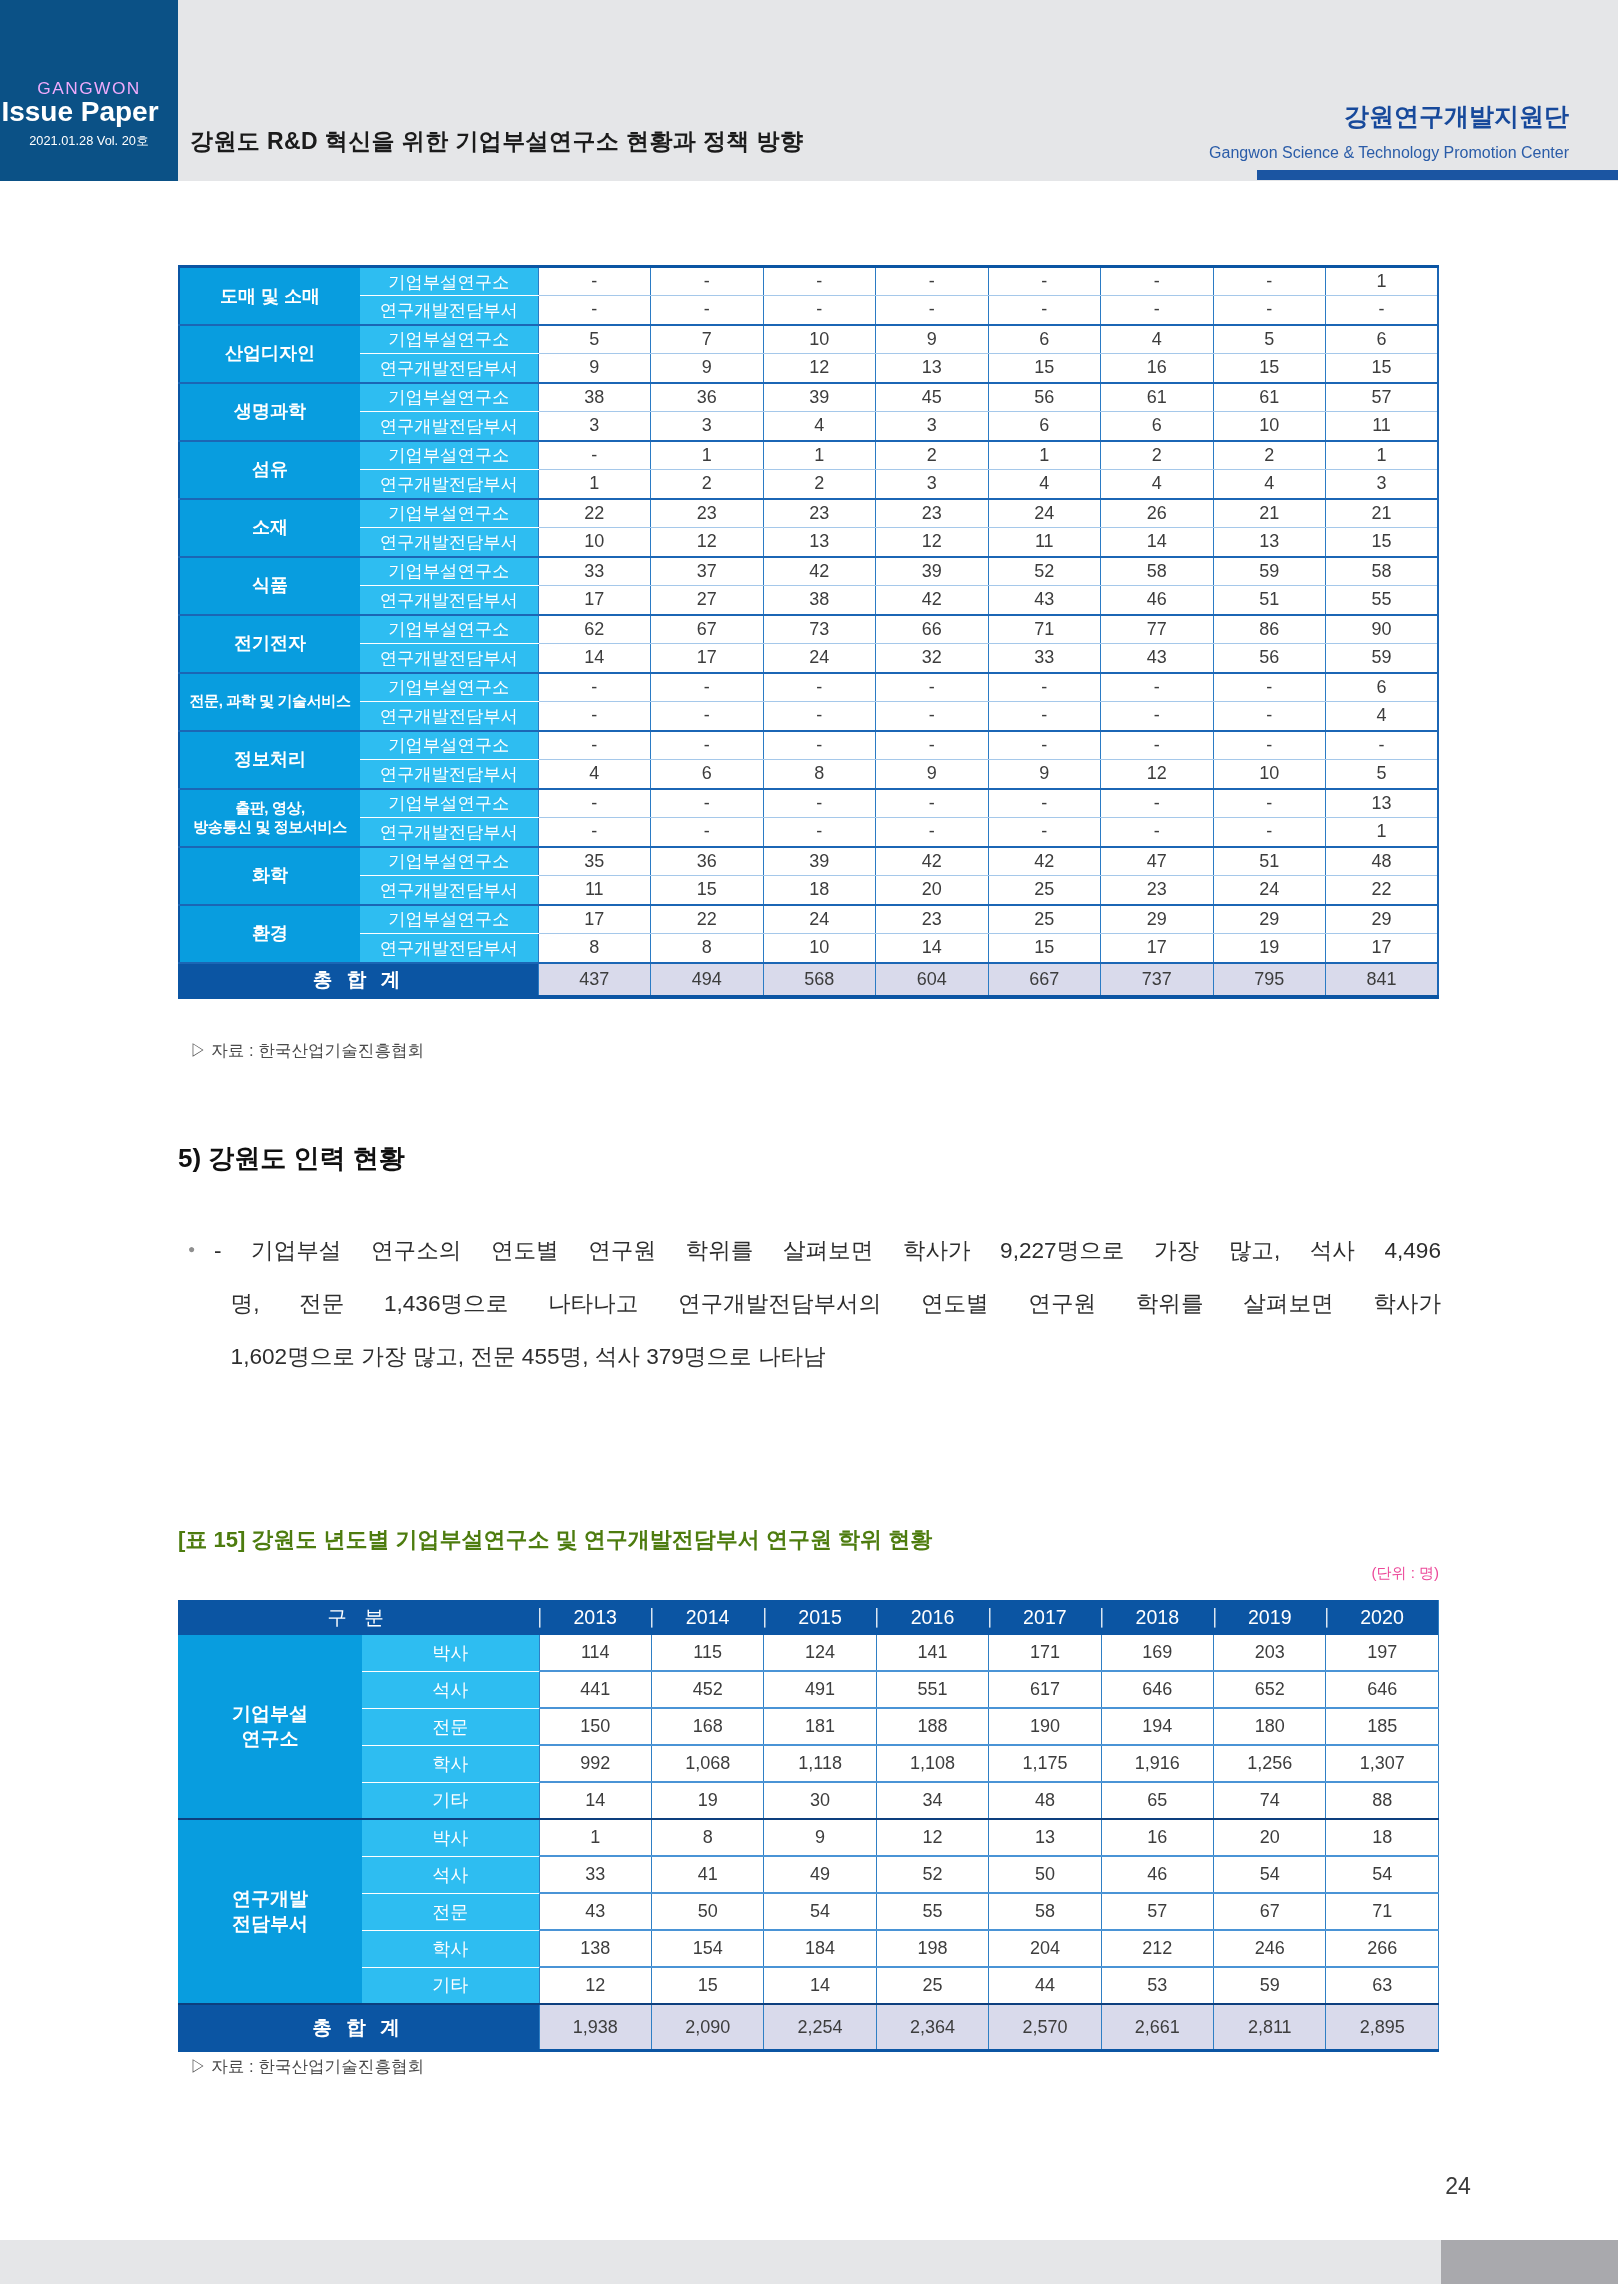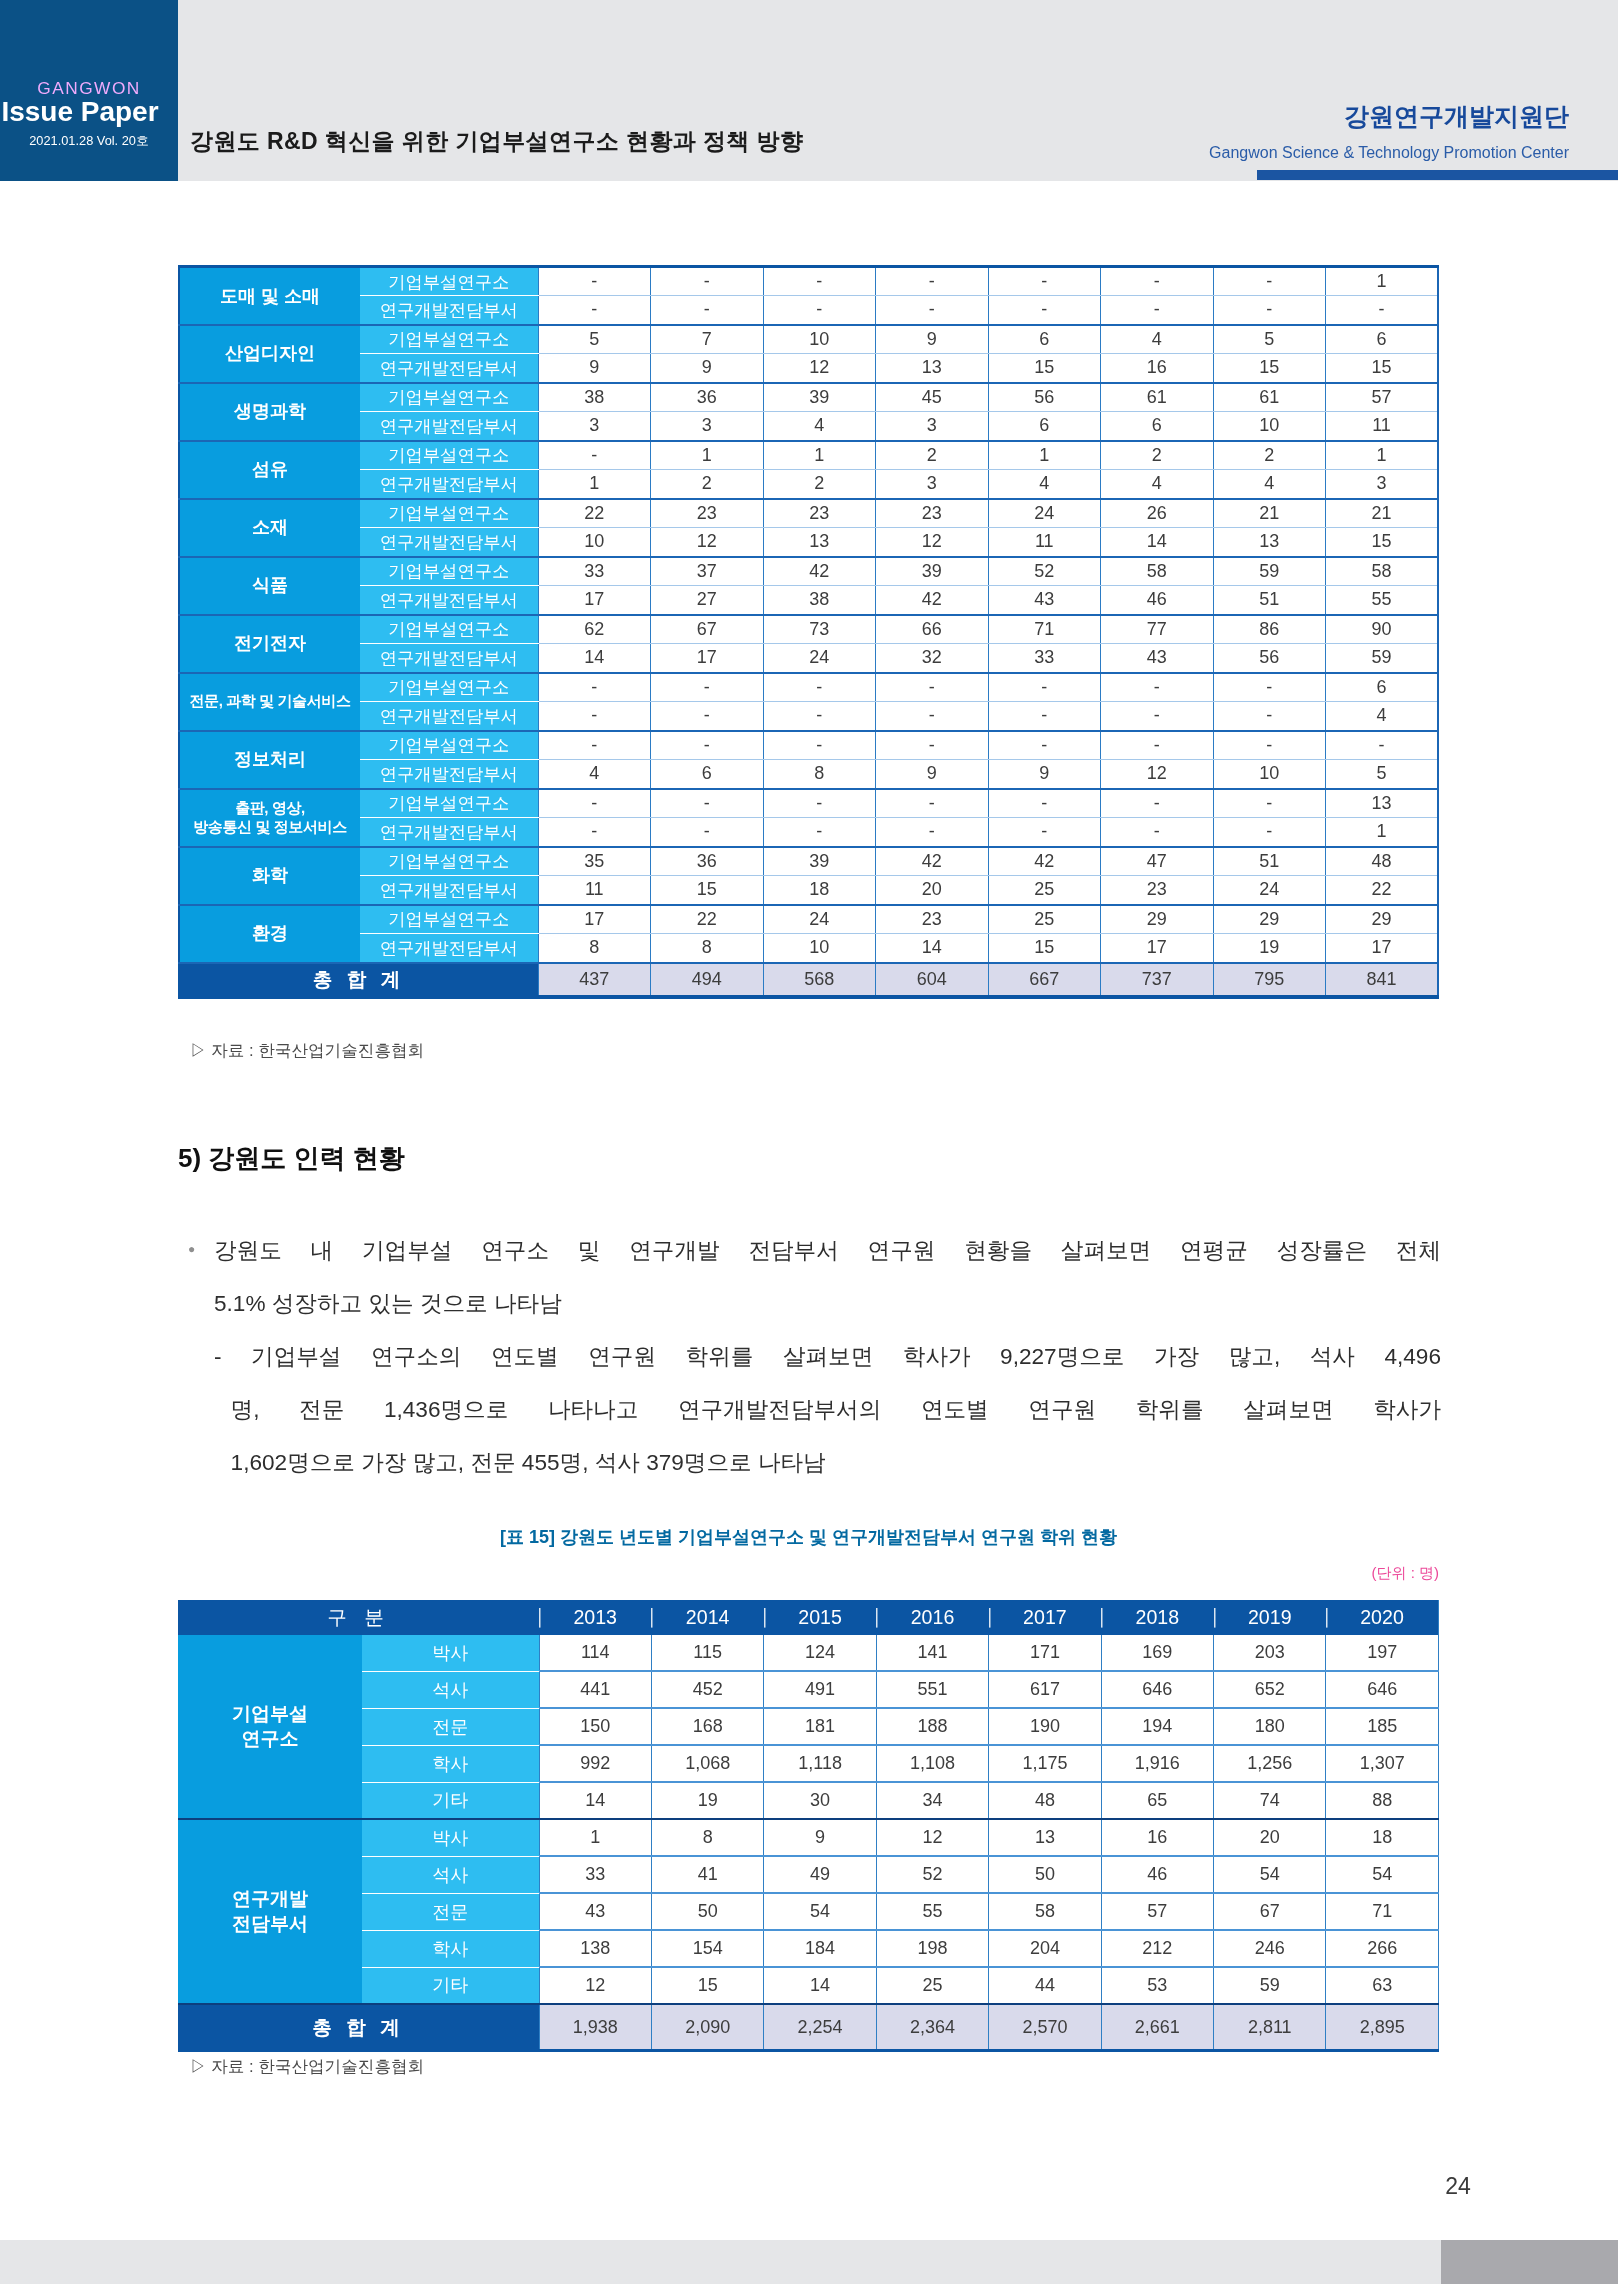--- a/index.html
+++ b/index.html
@@ -37,22 +37,22 @@
   
   .source1{position:absolute;left:190px;top:1040px;font-size:16.6px;color:#4a4a4a;}
   .source2{position:absolute;left:190px;top:2056px;font-size:16.6px;color:#4a4a4a;}
   .sec-heading{position:absolute;left:178px;top:1141px;font-size:26px;font-weight:bold;color:#101010;}
   .bullets{position:absolute;left:188px;top:1224px;width:1253px;font-size:22.6px;color:#2e2e2e;line-height:53px;}
   .b-dot{position:absolute;left:0;top:-1.5px;font-size:12px;color:#8f8f8f;}
   .ptext{margin-left:26px;}
   .pline{white-space:normal;}
   .jl{text-align:justify;text-align-last:justify;}
   .indent{padding-left:16.6px;}
-  .caption{position:absolute;left:178px;top:1525px;width:1261px;text-align:center;
-        font-size:18px;font-weight:600;color:#0369a1;}
+  .caption{position:absolute;left:178px;top:1525px;width:1261px;text-align:left;
+        font-size:22px;font-weight:600;color:#4d7c0f;}
   .unit{position:absolute;left:178px;top:1564px;width:1261px;text-align:right;font-size:15px;color:#ec4899;}
   
   .t2wrap{position:absolute;left:178px;top:1600px;}
   #t2{width:1261px;border-right:1.5px solid #2f7fc4;}
   #t2 th{padding:0;height:35px;background:#0b55a3;color:#fff;font-size:19.6px;text-align:center;vertical-align:middle;}
   #t2 th.gubun{font-weight:400;letter-spacing:6px;}
   #t2 th.year{font-weight:500;background-image:linear-gradient(rgba(255,255,255,0.85),rgba(255,255,255,0.85));
         background-repeat:no-repeat;background-position:left center;background-size:1.5px 19.6px;}
   #t2 td{padding:0;height:35px;text-align:center;vertical-align:middle;overflow:hidden;}
   #t2 .grp{background:#089ddf;color:#fff;font-weight:bold;font-size:19px;white-space:pre-line;line-height:1.3;}
@@ -382,24 +382,20 @@
           </tr>
         </tbody>
     </table>
   </div>
   <div class="source1">▷ 자료 :  한국산업기술진흥협회</div>
 
   <div class="sec-heading">5) 강원도 인력 현황</div>
   <div class="bullets">
     <span class="b-dot">●</span>
     <div class="ptext">
-      <div id="bullet-lines">
-          <div class="pline jl">강원도 내 기업부설 연구소 및 연구개발 전담부서 연구원 현황을 살펴보면 연평균 성장률은 전체</div>
-          <div class="pline">5.1% 성장하고 있는 것으로 나타남</div>
-        </div>
       <div id="sub-lines">
           <div class="pline jl">- 기업부설 연구소의 연도별 연구원 학위를 살펴보면 학사가 9,227명으로 가장 많고, 석사 4,496</div>
           <div class="pline jl indent">명, 전문 1,436명으로 나타나고 연구개발전담부서의 연도별 연구원 학위를 살펴보면 학사가</div>
           <div class="pline indent">1,602명으로 가장 많고, 전문 455명, 석사 379명으로 나타남</div>
         </div>
     </div>
   </div>
 
   <div class="caption">[표 15] 강원도 년도별 기업부설연구소 및 연구개발전담부서 연구원 학위 현황</div>
   <div class="unit">(단위 : 명)</div>

